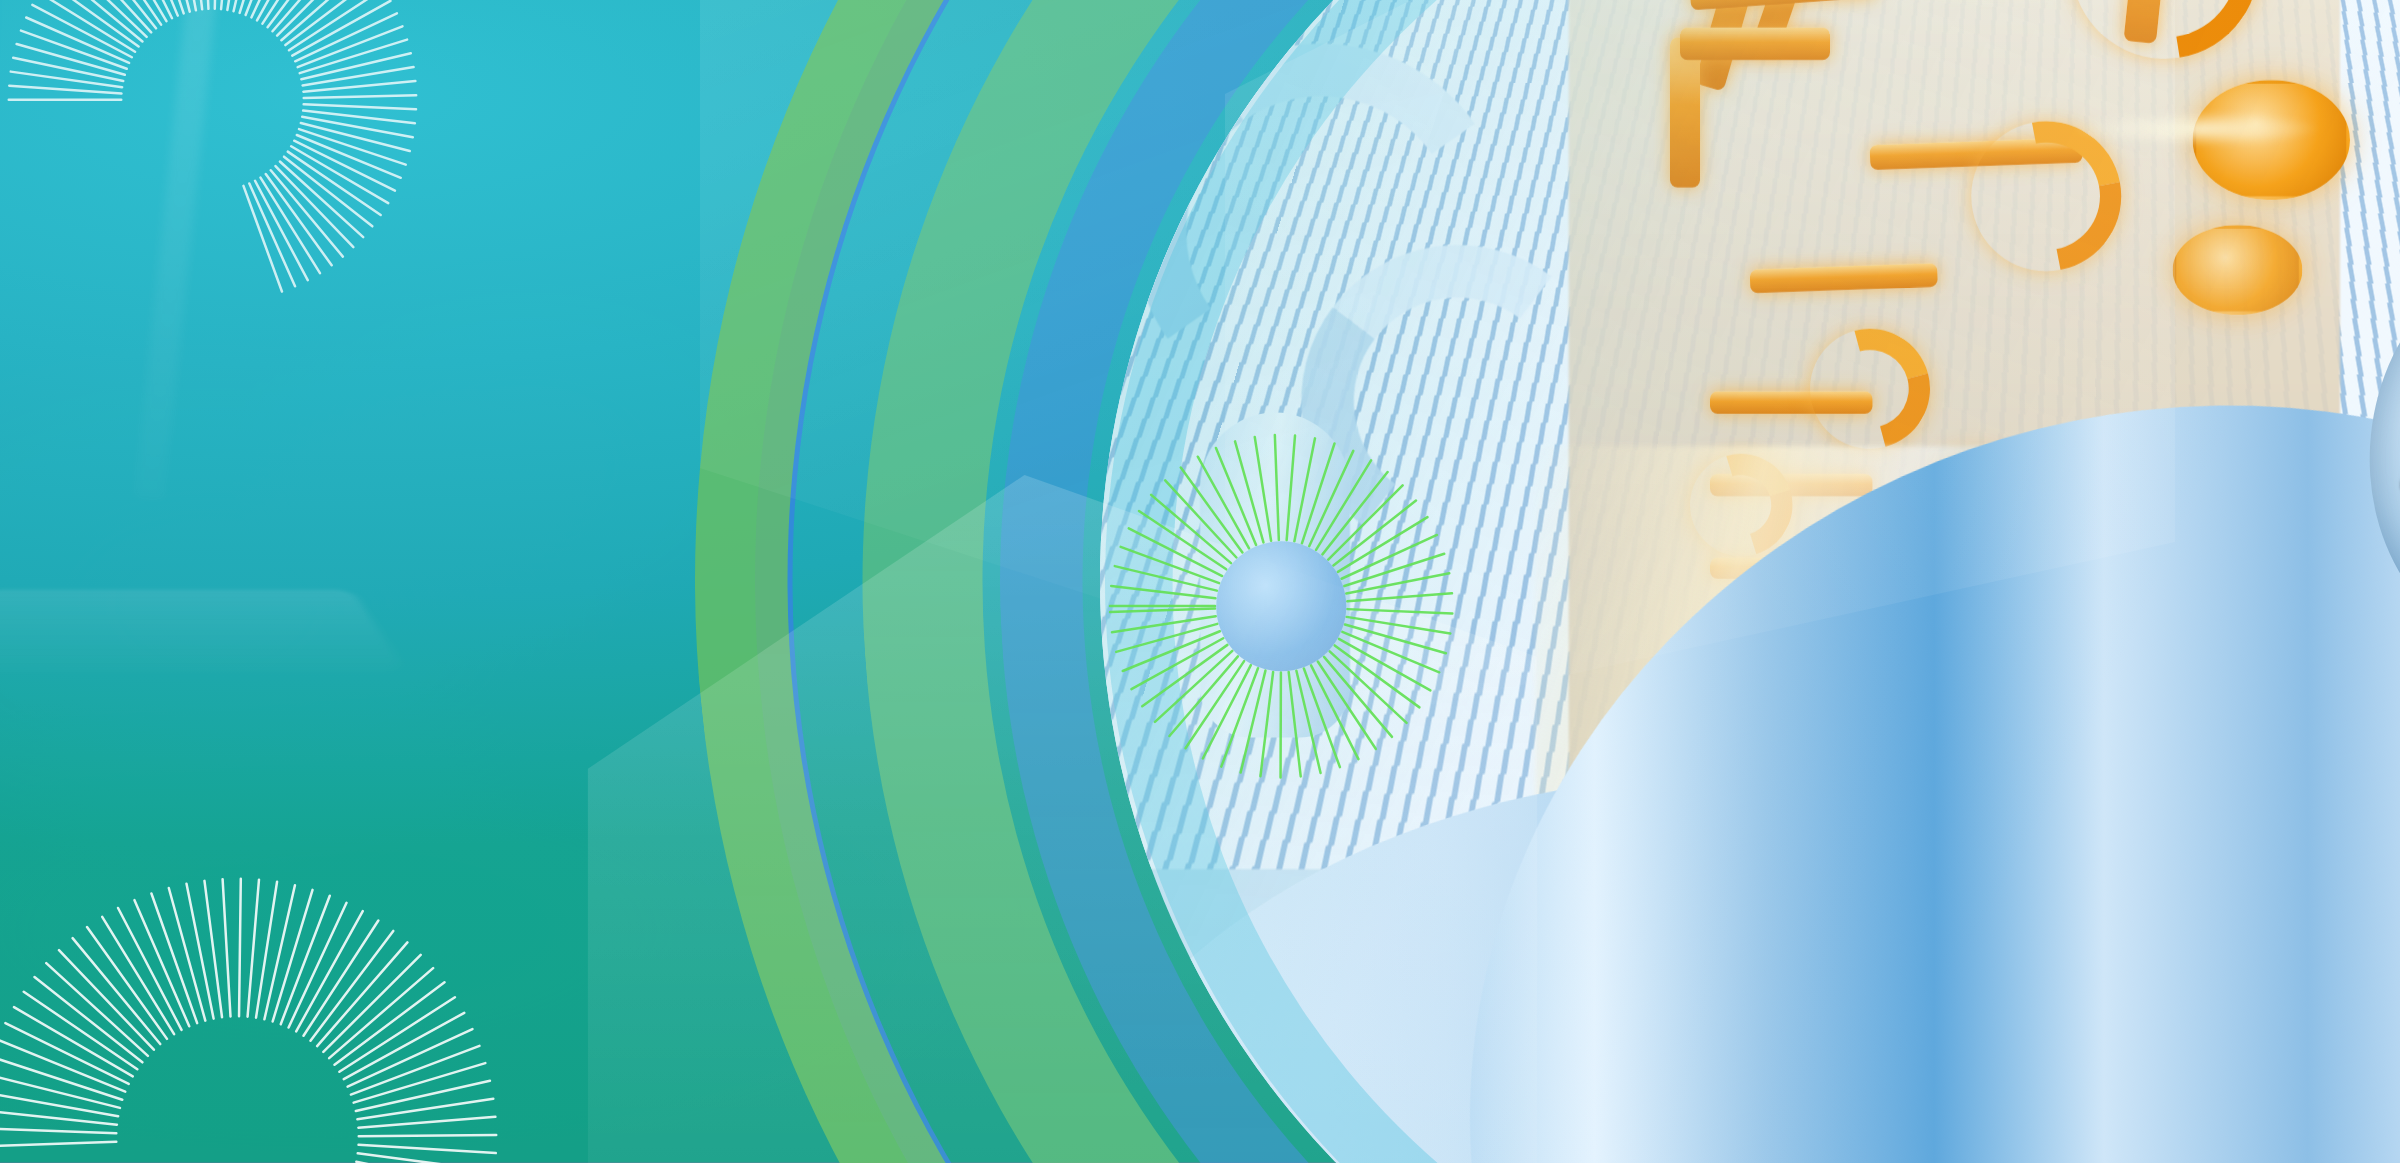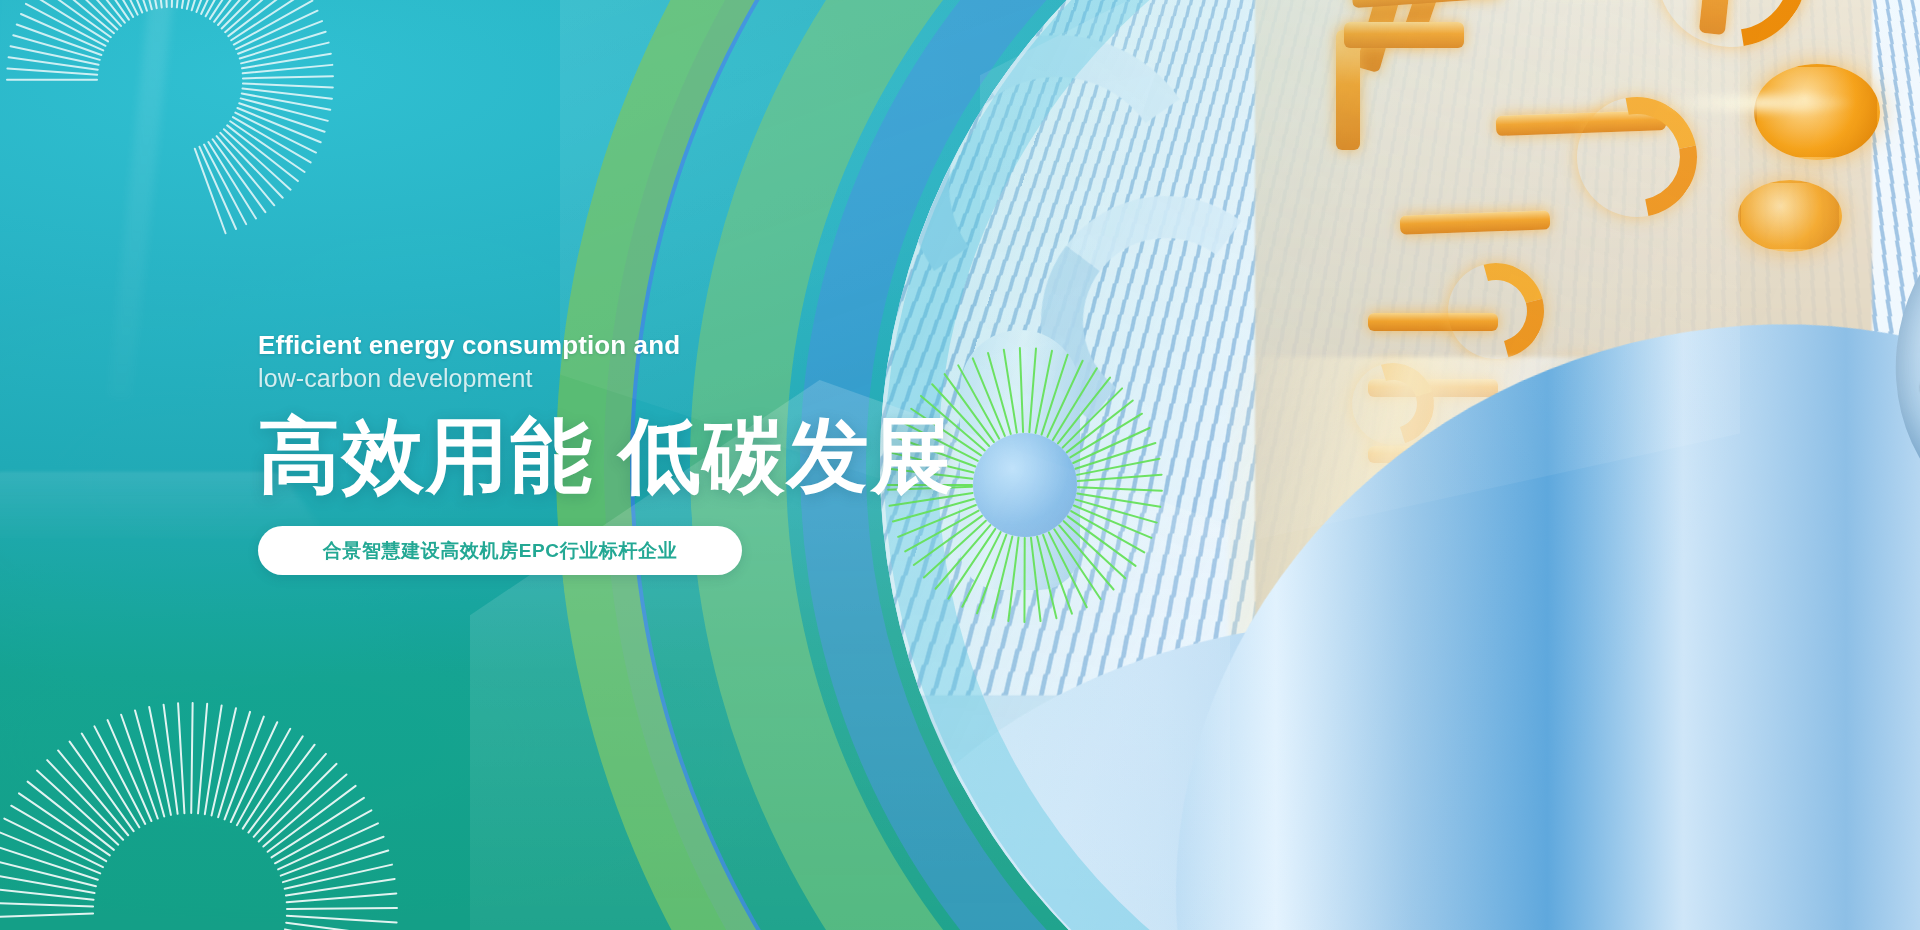--- a/index.html
+++ b/index.html
@@ -514,22 +514,14 @@
       <i style="width: 86px; height: 1.8px; background: rgb(102, 224, 90); opacity: 0.95; transform: translate(0px, -50%) rotate(137.472deg) translateX(52px);"></i>
       <i style="width: 86px; height: 1.8px; background: rgb(102, 224, 90); opacity: 0.95; transform: translate(0px, -50%) rotate(144.226deg) translateX(52px);"></i>
       <i style="width: 86px; height: 1.8px; background: rgb(102, 224, 90); opacity: 0.95; transform: translate(0px, -50%) rotate(150.981deg) translateX(52px);"></i>
       <i style="width: 86px; height: 1.8px; background: rgb(102, 224, 90); opacity: 0.95; transform: translate(0px, -50%) rotate(157.736deg) translateX(52px);"></i>
       <i style="width: 86px; height: 1.8px; background: rgb(102, 224, 90); opacity: 0.95; transform: translate(0px, -50%) rotate(164.491deg) translateX(52px);"></i>
       <i style="width: 86px; height: 1.8px; background: rgb(102, 224, 90); opacity: 0.95; transform: translate(0px, -50%) rotate(171.245deg) translateX(52px);"></i>
       <i style="width: 86px; height: 1.8px; background: rgb(102, 224, 90); opacity: 0.95; transform: translate(0px, -50%) rotate(178deg) translateX(52px);"></i>
       <div class="sb-hole" style="width: 104px; height: 104px; background: radial-gradient(circle at 38% 34%, rgba(190, 225, 250, 0.95), rgba(120, 180, 230, 0.75) 60%, rgba(90, 150, 210, 0.6) 100%);"></div>
     </div>
 
-  <div class="copy">
-    <div class="eyebrow-1">Efficient energy consumption and</div>
-    <div class="eyebrow-2">low-carbon development</div>
-    <div class="headline">高效用能 低碳发展</div>
-    <div class="cta">
-      <span>合景智慧建设高效机房EPC行业标杆企业</span>
-    </div>
-  </div>
 
 </div>
 
 </body></html>

